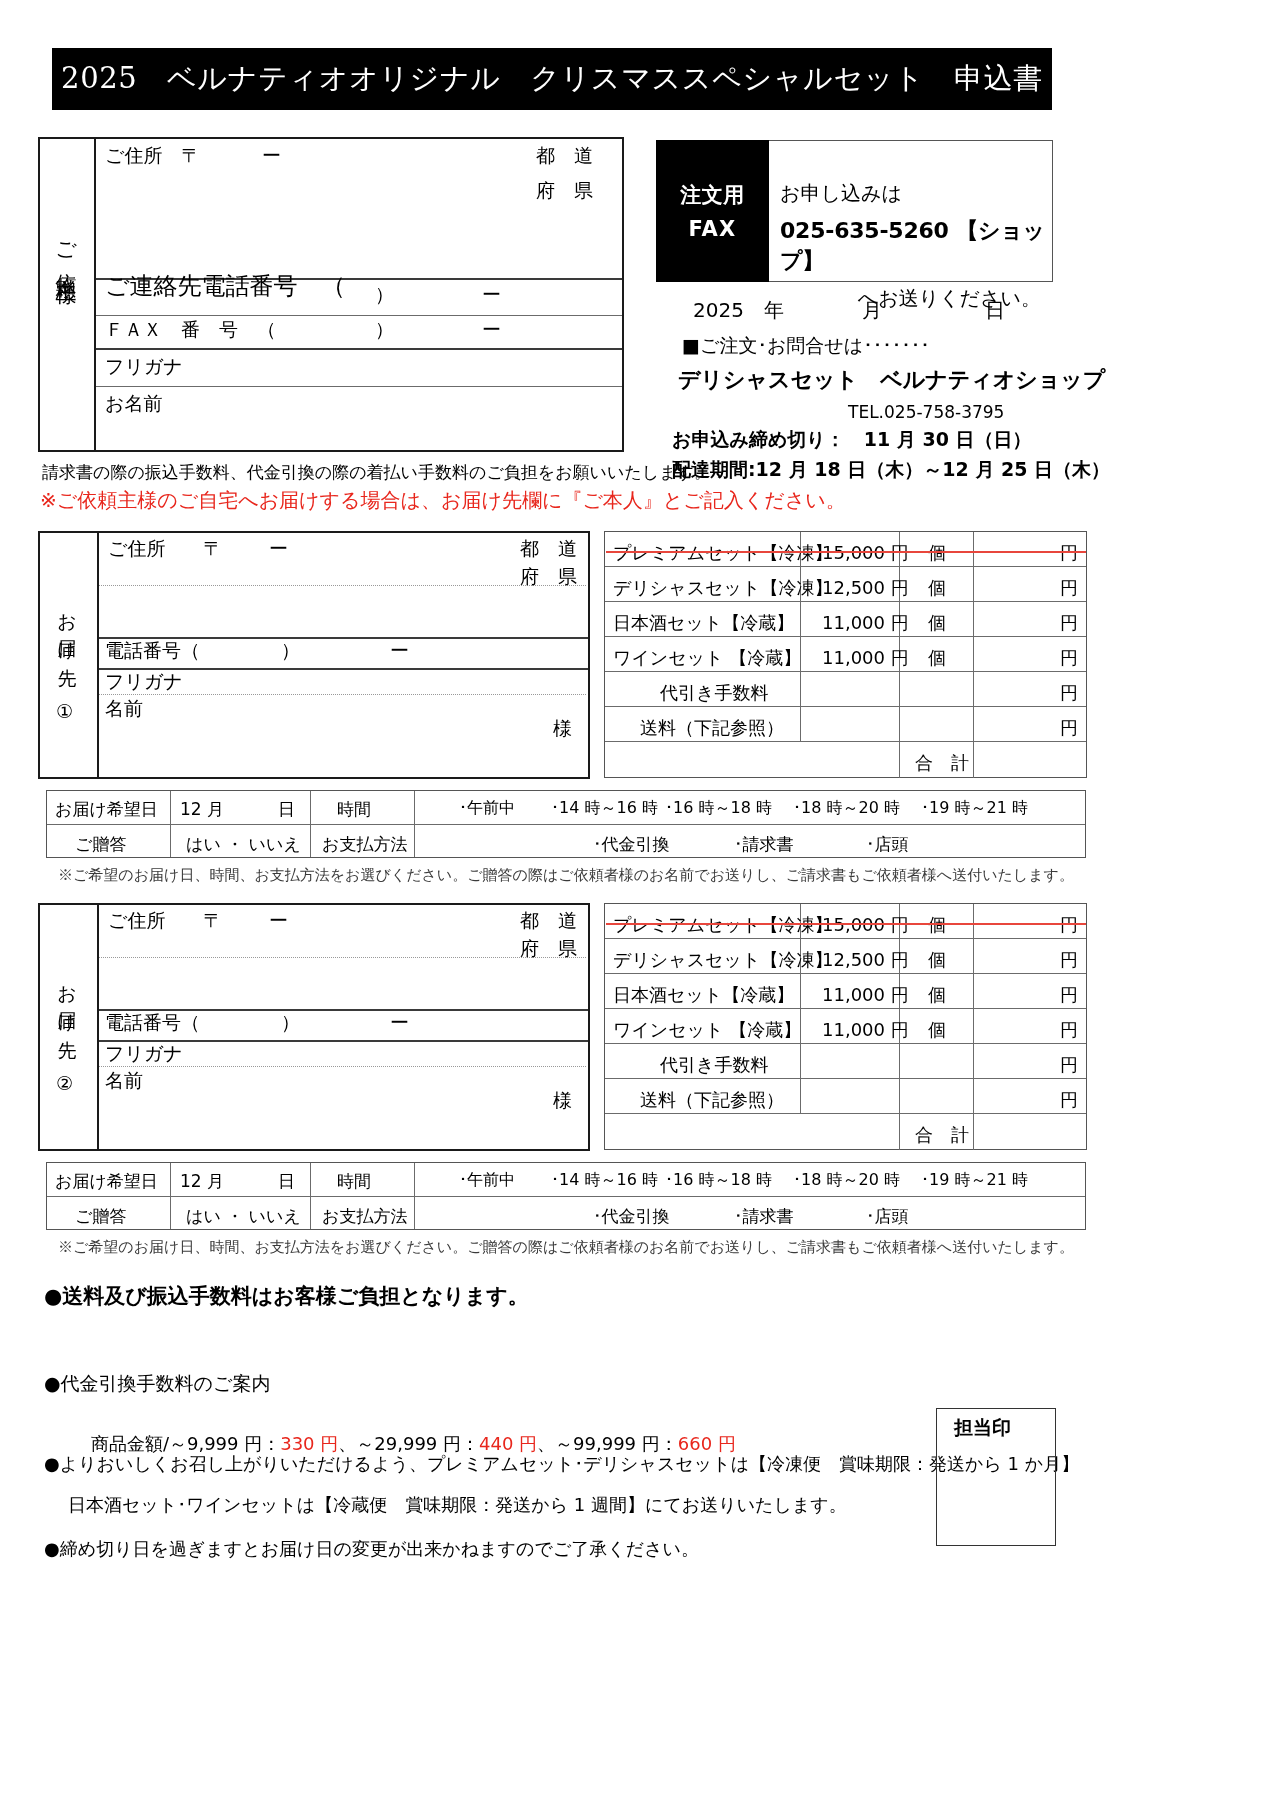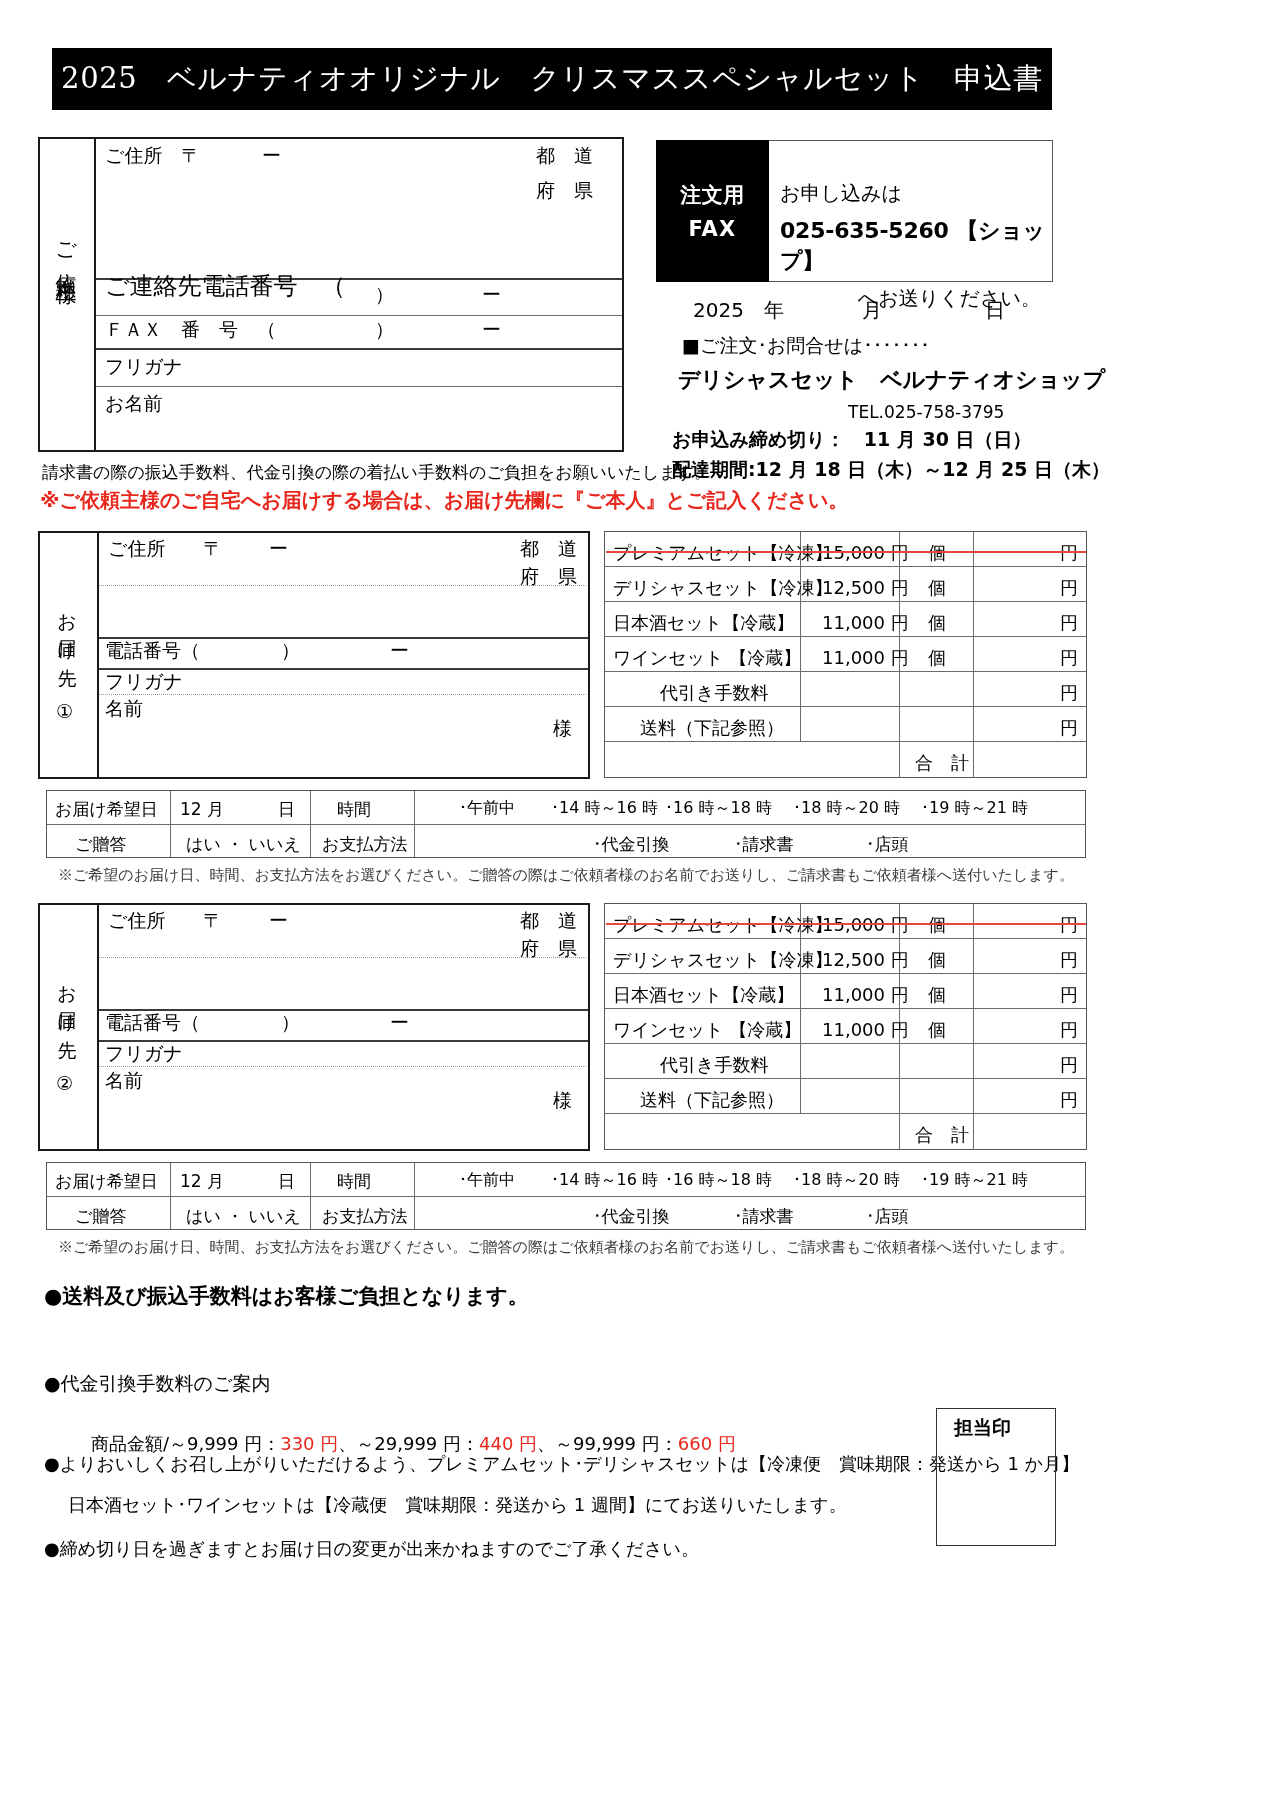--- a/index.html
+++ b/index.html
@@ -128,21 +128,21 @@
   <div class="lbl" style="left:985px;top:300px;font-size:20px;">日</div>
 
   <div class="lbl" style="left:682px;top:336px;font-size:19px;">■ご注文･お問合せは･･･････</div>
   <div class="lbl" style="left:678px;top:369px;font-size:22px;font-weight:bold;">デリシャスセット　ベルナティオショップ</div>
   <div class="lbl" style="left:848px;top:404px;font-size:17px;">TEL.025-758-3795</div>
   <div class="lbl" style="left:672px;top:430px;font-size:19px;font-weight:bold;">お申込み締め切り：　11 月 30 日（日）</div>
   <div class="lbl" style="left:672px;top:460px;font-size:19px;font-weight:bold;">配達期間:12 月 18 日（木）～12 月 25 日（木）</div>
 
   <div class="note" style="left:42px;top:461px;font-size:17px;">請求書の際の振込手数料、代金引換の際の着払い手数料のご負担をお願いいたします。</div>
 
-  <div class="lbl red" style="left:40px;top:490px;font-size:20px;font-weight:bold;">※ご依頼主様のご自宅へお届けする場合は、お届け先欄に『ご本人』とご記入ください。</div>
+  <div class="lbl red" style="left:40px;top:490px;font-size:20px;font-weight:normal;">※ご依頼主様のご自宅へお届けする場合は、お届け先欄に『ご本人』とご記入ください。</div>
 
   <div class="bx b-thick" style="left:38px;top:531px;width:552px;height:248px;"></div>
   <div class="vl2" style="left:97px;top:533px;height:244px;"></div>
   <div class="dot" style="left:99px;top:585px;width:487px;"></div>
   <div class="hl2" style="left:99px;top:637px;width:489px;"></div>
   <div class="hl2" style="left:99px;top:668px;width:489px;"></div>
   <div class="dot" style="left:99px;top:694px;width:487px;"></div>
 
   <div class="vert" style="left:55px;top:600px;font-size:19px;">お届け先</div>
   <div class="lbl" style="left:56px;top:702px;font-size:19px;">①</div>

